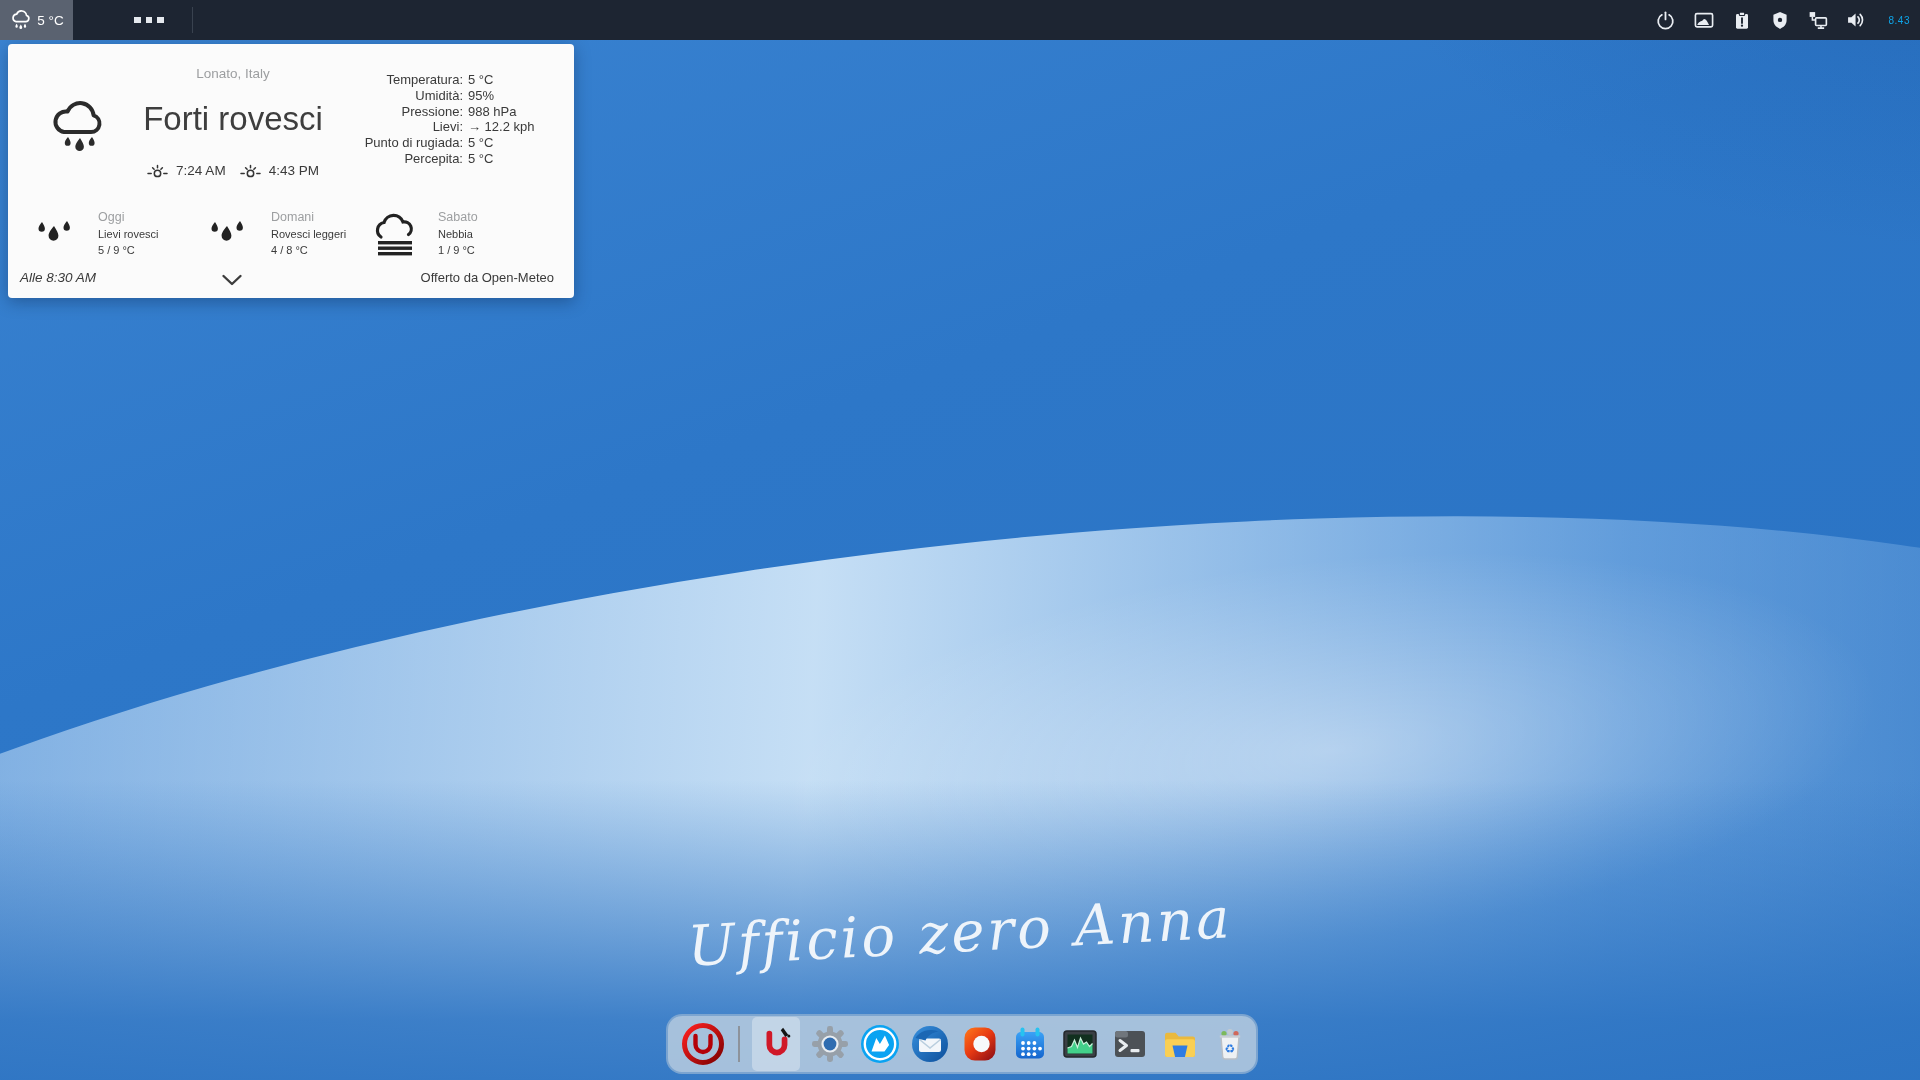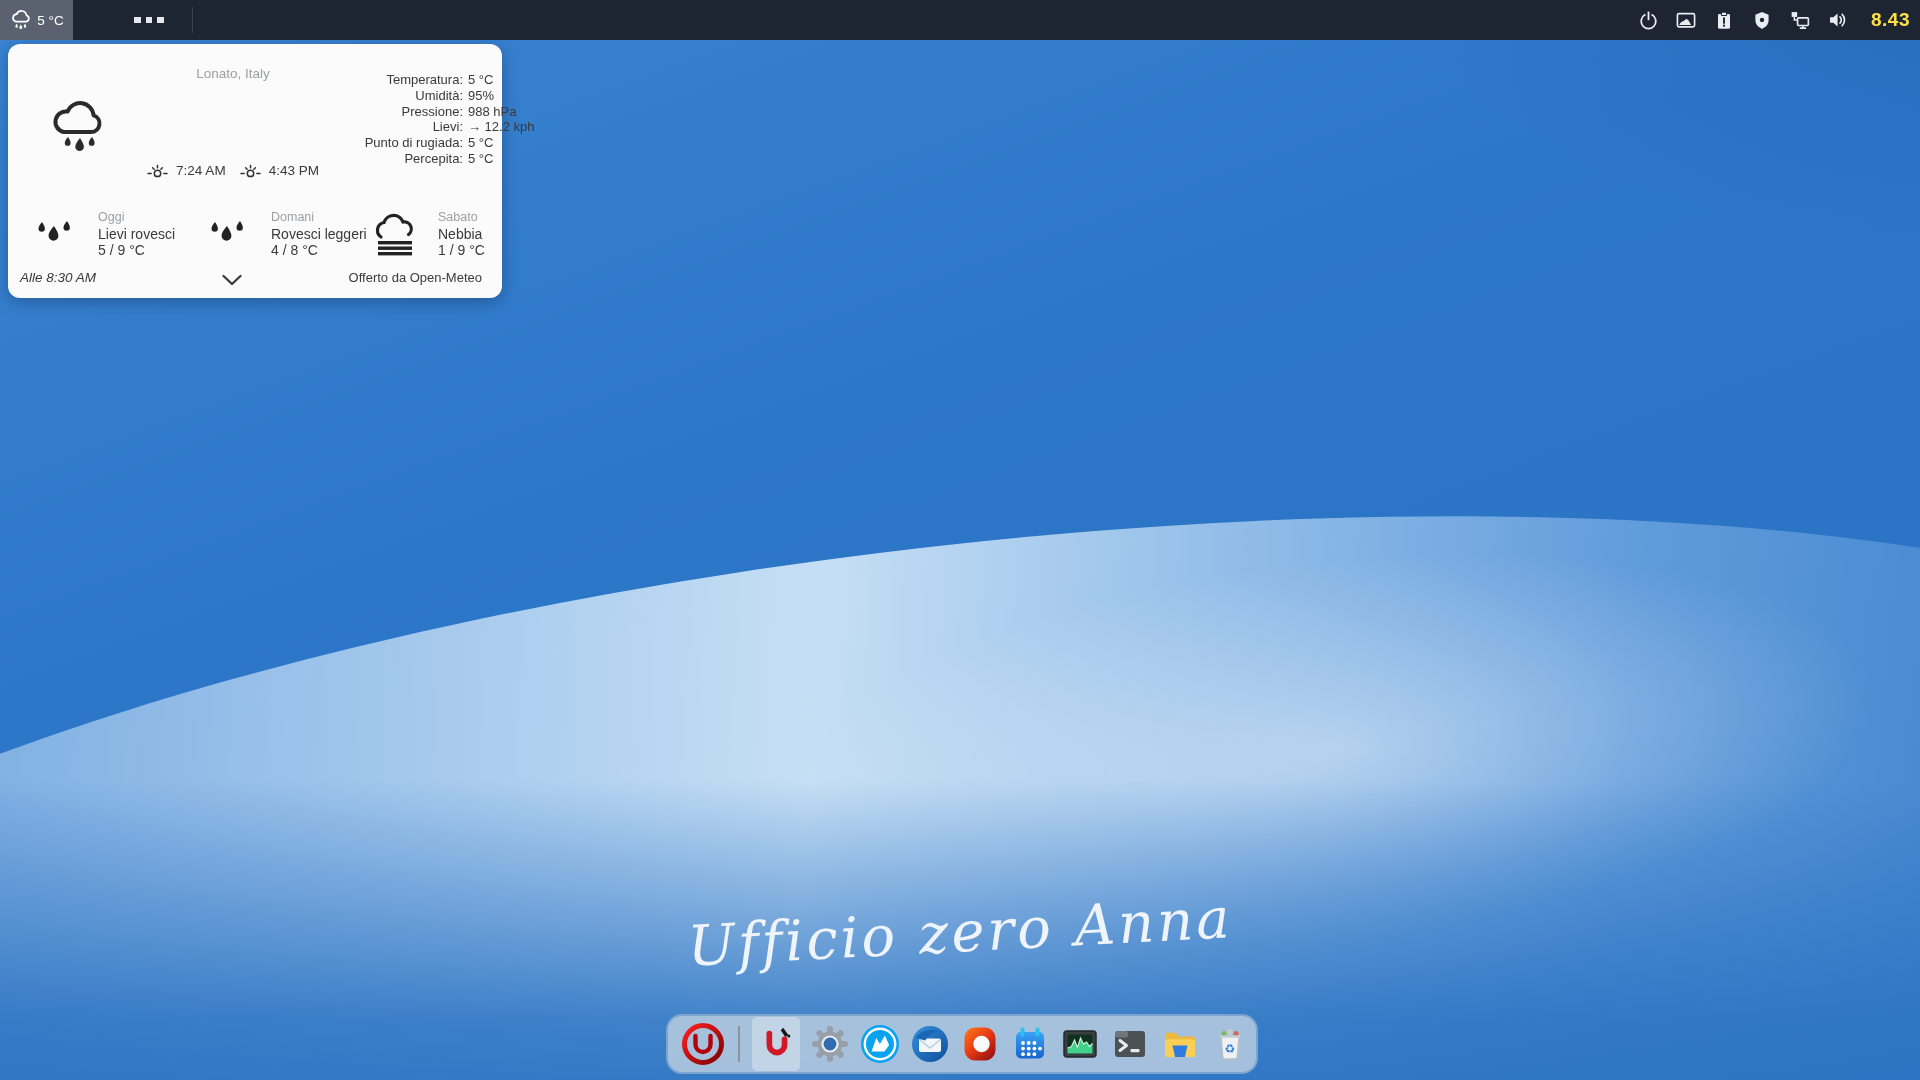--- a/index.html
+++ b/index.html
@@ -28,39 +28,39 @@
     font-size:56px;letter-spacing:3px;white-space:nowrap;opacity:.96;}
   
   .topbar{position:absolute;left:0;top:0;width:1920px;height:40px;background:#1d2532;z-index:30;}
   .weather-btn{position:absolute;left:0;top:0;width:73px;height:40px;background:#5a6270;
     display:flex;align-items:center;justify-content:center;gap:4px;color:#fff;font-size:13.5px;cursor:default;}
   .menu-dots{position:absolute;left:134px;top:0;height:40px;display:flex;align-items:center;gap:5px;}
   .menu-dots span{width:6.5px;height:6.5px;background:#e5e9ee;display:block;}
   .bar-sep{position:absolute;left:192px;top:7px;width:1px;height:26px;background:#39424f;}
   .tray{position:absolute;right:10px;top:0;height:40px;display:flex;align-items:center;gap:16px;}
   .tray-icon{width:22px;height:22px;display:flex;align-items:center;justify-content:center;}
-  .clock{color:#fde047;font-weight:bold;font-size:19px;letter-spacing:.5px;margin-left:6px;}
+  .clock{color:#0ea5e9;font-weight:normal;font-size:10px;letter-spacing:.5px;margin-left:6px;}
   
-  .popup{position:absolute;left:8px;top:44px;width:494px;height:254px;background:#fbfbfb;
-    border-radius:12px;box-shadow:0 4px 16px rgba(10,30,60,.35);color:#3a3a3a;z-index:20;}
+  .popup{position:absolute;left:8px;top:44px;width:566px;height:254px;background:#fbfbfb;
+    border-radius:4px;box-shadow:0 4px 16px rgba(10,30,60,.35);color:#3a3a3a;z-index:20;}
   .location{position:absolute;left:60px;top:22px;width:330px;text-align:center;color:#9c9ea0;font-size:13.5px;}
   .big-icon{position:absolute;left:40px;top:46px;}
   .condition{position:absolute;left:60px;top:56px;width:330px;text-align:center;font-size:33px;color:#3e3e3e;}
   .suntimes{position:absolute;left:60px;top:119px;width:330px;display:flex;justify-content:center;
     align-items:center;gap:14px;font-size:13.5px;}
   .suntime{display:flex;align-items:center;gap:8px;}
   .details{position:absolute;left:300px;top:28px;width:234px;font-size:13px;line-height:15.8px;}
   .drow{display:flex;}
   .dlabel{flex:1;text-align:right;}
   .dvalue{width:74px;margin-left:5px;text-align:left;}
   .forecast-col{position:absolute;top:165px;display:flex;align-items:flex-start;gap:12px;}
   .fc-icon{width:46px;margin-top:4px;flex:0 0 auto;}
   .fc-text{margin-left:8px;line-height:16.5px;}
   .fc-day{color:#9c9ea0;font-size:12.5px;}
-  .fc-cond,.fc-temp{font-size:14px;color:#3a3a3a;}
+  .fc-cond,.fc-temp{font-size:11px;color:#3a3a3a;}
   .footer-updated{position:absolute;left:12px;bottom:13px;font-size:13.5px;font-style:italic;}
   .footer-chevron{position:absolute;left:213px;bottom:12px;width:22px;height:13px;}
   .footer-attrib{position:absolute;right:20px;bottom:13px;font-size:13px;text-align:right;}
   
   .dock{position:absolute;left:666px;top:1014px;width:592px;height:60px;box-sizing:border-box;
     background:rgba(185,204,223,.85);border:2px solid rgba(95,145,200,.6);border-radius:16px;
     display:flex;align-items:center;padding:0 12px;gap:10px;z-index:30;}
   .dock-item{width:40px;height:40px;display:flex;align-items:center;justify-content:center;flex:0 0 auto;}
   .dock-item.big{width:46px;height:46px;}
   .dock-item.highlight{background:rgba(255,255,255,.32);border-radius:5px;width:48px;height:54px;}
@@ -144,20 +144,21 @@
 
   <div class="big-icon">
     <svg width="62" height="68" viewBox="0 0 62 68">
       <path d="M16 42 h27 a8.5 8.5 0 0 0 2.6 -16.6 a13.5 13.5 0 0 0 -26 -3.8 A10 10 0 0 0 16 42 z" fill="none" stroke="#2b2b2b" stroke-width="4" stroke-linejoin="round"></path>
       <path d="M20 47 c1.6 2.7 2.6 4.3 2.6 5.9 a2.9 2.9 0 1 1 -5.8 0 c0-1.6 1-3.2 3.2-5.9 z" fill="#2b2b2b"></path>
       <path d="M32 48 c2.4 4 3.9 6.3 3.9 8.7 a4.3 4.3 0 1 1 -8.6 0 c0-2.4 1.5-4.7 4.7-8.7 z" fill="#2b2b2b"></path>
       <path d="M44 47 c1.6 2.7 2.6 4.3 2.6 5.9 a2.9 2.9 0 1 1 -5.8 0 c0-1.6 1-3.2 3.2-5.9 z" fill="#2b2b2b"></path>
     </svg>
   </div>
 
+  <div class="condition">Forti rovesci</div>
 
   <div class="suntimes">
     <div class="suntime">
       <svg width="21" height="15" viewBox="0 0 21 15">
         <g stroke="#333" stroke-width="1.5" stroke-linecap="round" fill="none">
           <path d="M1 10.4 H4.2 M16.8 10.4 H20"></path>
           <circle cx="10.5" cy="10.4" r="3.2"></circle>
           <path d="M10.5 2.6 V4.8 M5.6 4.8 l1.5 1.5 M15.4 4.8 l-1.5 1.5"></path>
         </g>
       </svg>

